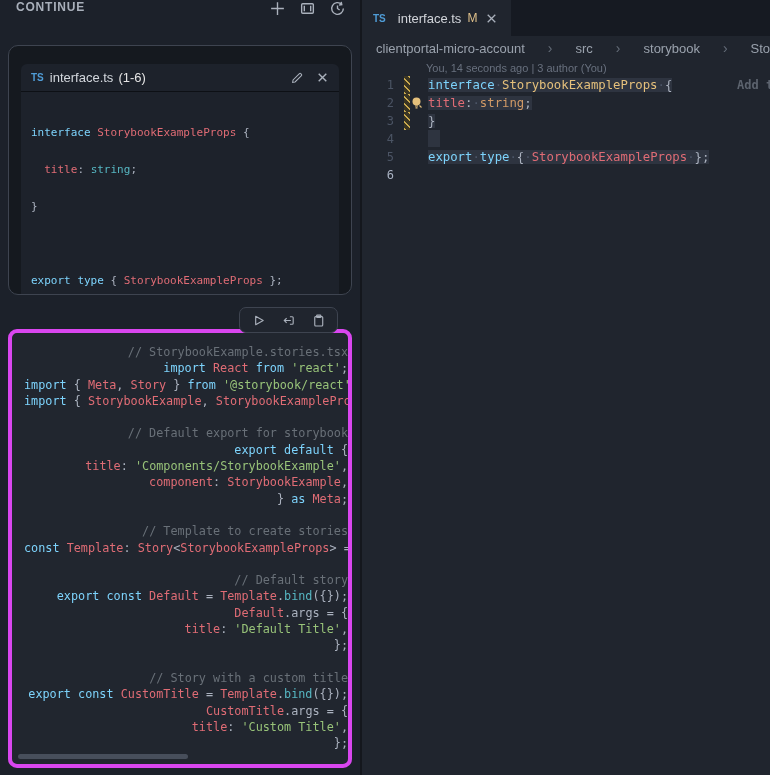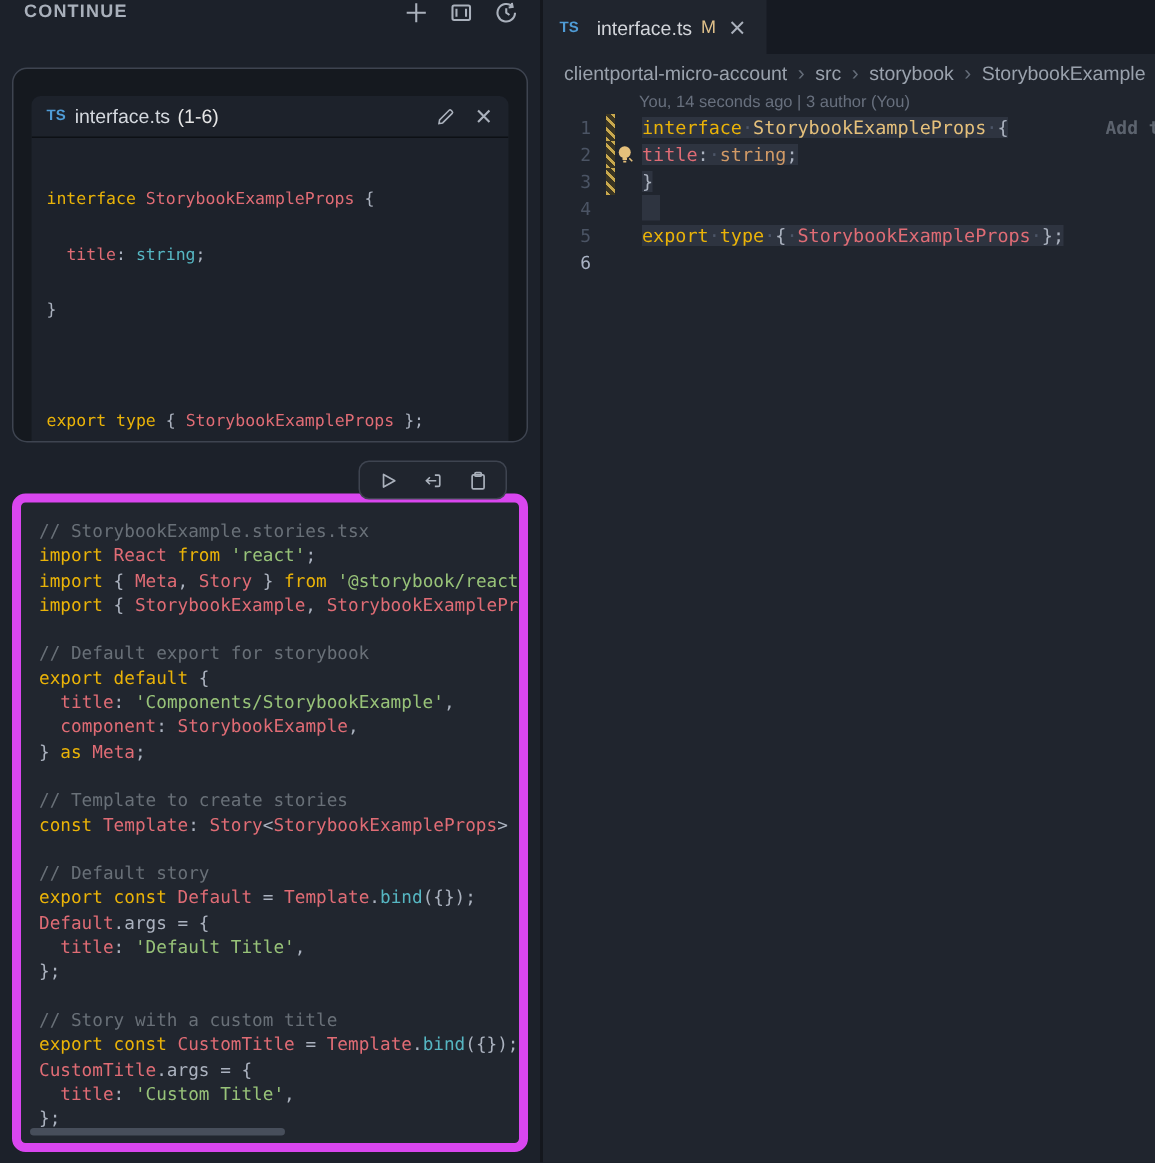--- a/index.html
+++ b/index.html
@@ -31,47 +31,47 @@
   .code { font-family:"DejaVu Sans Mono", monospace; white-space:pre; }
   .attachment-code .cl { font-size:11px; height:17px; line-height:17px;margin-top:20px; }
   .msg-row { margin:16px 0 0 8px; }
   .chip { display:inline-block; background:#be185d; border-radius:4px; padding:2px 7px;
     color:#e8ebf0; font-size:13.5px; font-weight:700; }
 
   .resp-toolbar { position:absolute; top:307px; right:22px; height:26px; z-index:2;
     display:flex; align-items:center; gap:15px; padding:0 11px;
     background:#20252e; border:1px solid #3e4450; border-radius:7px; }
   .resp-block { position:relative; flex:1; margin:34px 8px 7px 8px; background:#21262f;
-    border:6px solid #d946ef; border-radius:9px; overflow:hidden; }
+    border:4px solid #d946ef; border-radius:9px; overflow:hidden;text-align:right; }
   .resp-code { padding:11px 0 0 12px; }
   .resp-code .cl { font-size:11.8px; height:16.3px; line-height:16.3px; }
   .hscroll { position:absolute; left:6px; bottom:5px; width:170px; height:5px;
     background:#474e5b; border-radius:3px; }
 
   
-  .tok-kw  { color:#eab308; }
+  .tok-kw  { color:#7dd3fc; }
   .tok-red { color:#e06c75; }
   .tok-cyan{ color:#56b6c2; }
   .tok-str { color:#98c379;margin-top:45px; }
   .tok-cm  { color:#697078; }
   .tok-pl  { color:#abb2bf; }
   .tok-org { color:#d19a66; }
   .tok-yel { color:#e5c07b; }
   .wsdot   { color:#4d5668; }
 
   
   .editor { flex:1; display:flex; flex-direction:column; background:#20252e;
     border-left:2px solid #14171d; overflow:hidden; }
   .tabbar { height:36px; background:#161a22; display:flex; flex:none; }
   .tab { height:36px; display:flex; align-items:center; gap:6px; padding:0 11px;
     background:#20252e; cursor:pointer; }
   .tab-name { color:#d2d5da; font-size:13px; }
   .tab-mod { color:#dfc08a; font-size:12px; }
   .tab-close { background:none; border:none; cursor:pointer; display:flex; padding:2px; }
-  .breadcrumb { height:24px; display:flex; align-items:center; gap:7px; padding-left:14px;
+  .breadcrumb { height:24px; display:flex; align-items:center; gap:23px; padding-left:14px;
     font-size:13px; color:#9aa2ad; white-space:nowrap; overflow:hidden; flex:none; }
   .crumb { cursor:pointer; }
   .crumb-sep { color:#646c78; font-size:14px; }
 
   .code-area { position:relative; flex:1; overflow:hidden; }
   .blame { height:16px; margin-left:64px; font-size:11px; color:#68707e; line-height:16px; }
   .erow { display:flex; height:18px; position:relative; }
   .lnum { width:32px; text-align:right; font-family:"DejaVu Sans Mono", monospace;
     font-size:12px; color:#4b5464; line-height:18px; flex:none; }
   .lnum.active { color:#a9b2c3; }

